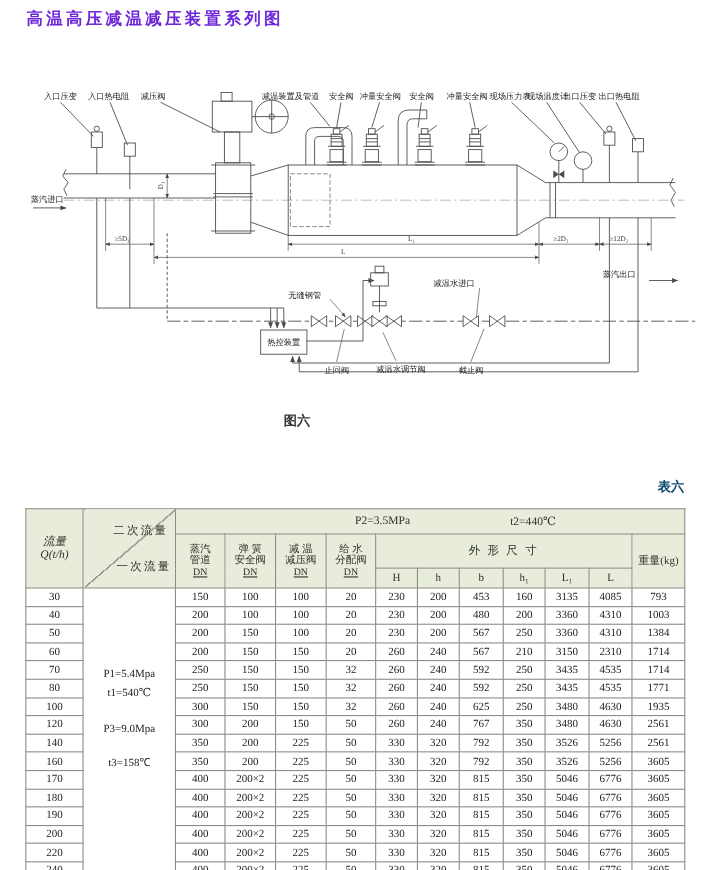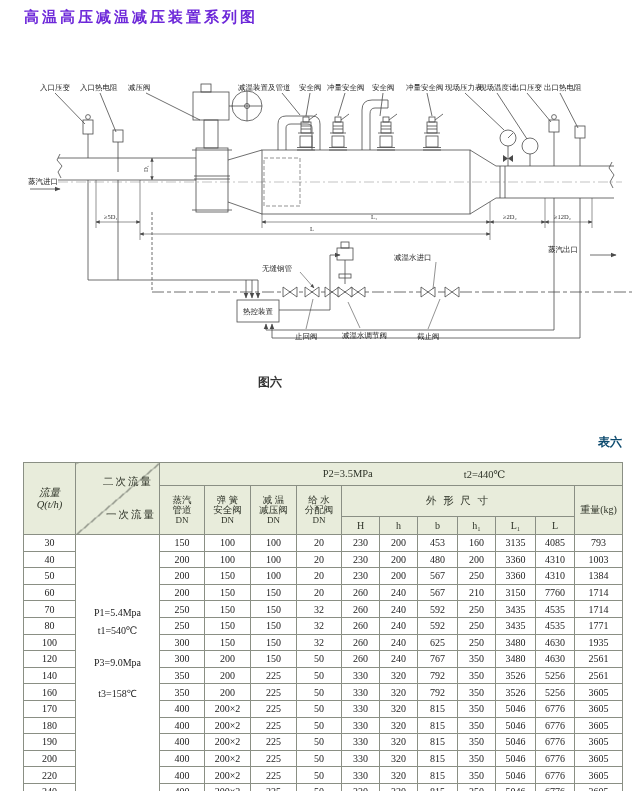--- a/index.html
+++ b/index.html
@@ -25,21 +25,21 @@
   tr.r3 th{height:17px;font-size:10px;}
   td.flow-q{height:15.6px;font-size:10px;}
   tbody td{height:15.6px;font-size:10px;background:#fff;}
   .flow-head div{line-height:12px;font-size:10.5px;font-style:italic;}
   .diag-cell{position:relative;
      background:#e8ecdb linear-gradient(to bottom right,transparent calc(50% - 0.6px),#8a8f84 calc(50% - 0.6px),#8a8f84 calc(50% + 0.6px),transparent calc(50% + 0.6px));}
   .diag-cell .sec{position:absolute;right:6px;top:12px;font-size:10.5px;letter-spacing:2px;text-align:center;}
   .diag-cell .pri{position:absolute;left:6px;bottom:12px;font-size:10.5px;letter-spacing:2px;margin-left:24px;}
   .cond-cell{display:flex;justify-content:center;gap:91px;padding-left:46px;font-size:10.5px;}
   .dn-head div{line-height:10px;font-size:9.5px;}
-  .dn-head div:last-child{font-size:9px;}
+  .dn-head div:last-child{font-size:9px;text-decoration:underline;}
   .dims-group{letter-spacing:2px;font-size:10.5px;}
   td.params-cell{vertical-align:middle;background:#fff;}
   .params-inner{display:flex;flex-direction:column;transform:translateY(-14px);
         font-size:10px;}
   .params-inner div{line-height:12px;}
   .params-inner div:nth-child(2){margin-top:6px;}
   .params-inner div:nth-child(3){margin-top:20px;}
   .params-inner div:nth-child(4){margin-top:19px;font-family:Liberation Serif, serif;}
   svg text{font-family:"Liberation Serif","DejaVu Serif",serif;fill:#1c1c1c;}
   .lbl{font-size:7.5px;}
@@ -424,21 +424,21 @@
           <td class="flow-q">60</td>
           <td>200</td>
           <td>150</td>
           <td>150</td>
           <td>20</td>
           <td>260</td>
           <td>240</td>
           <td>567</td>
           <td>210</td>
           <td>3150</td>
-          <td>7760</td>
+          <td>2310</td>
           <td>1714</td>
         </tr>
         <tr>
           <td class="flow-q">70</td>
           <td>250</td>
           <td>150</td>
           <td>150</td>
           <td>32</td>
           <td>260</td>
           <td>240</td>

